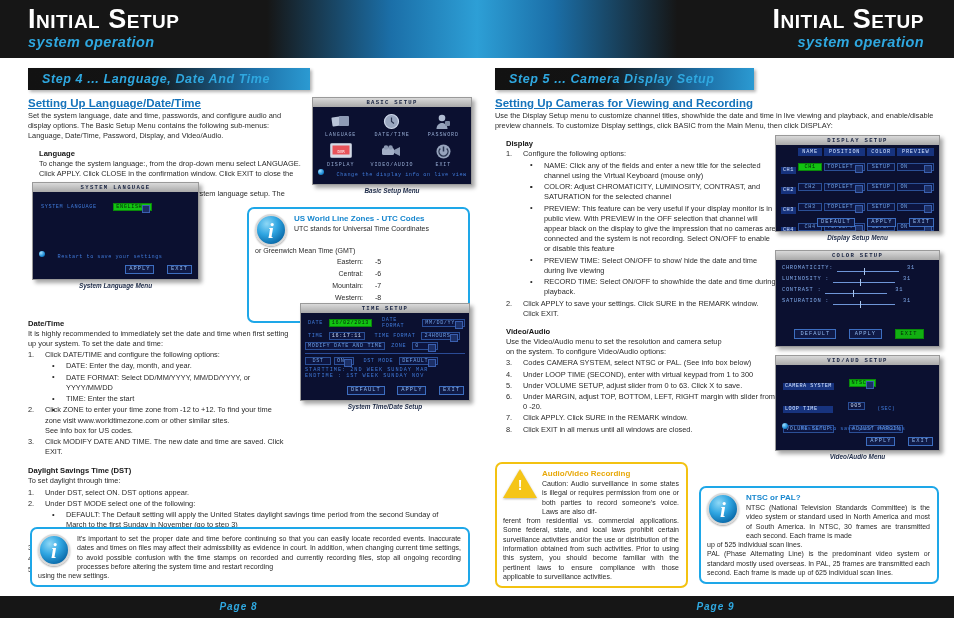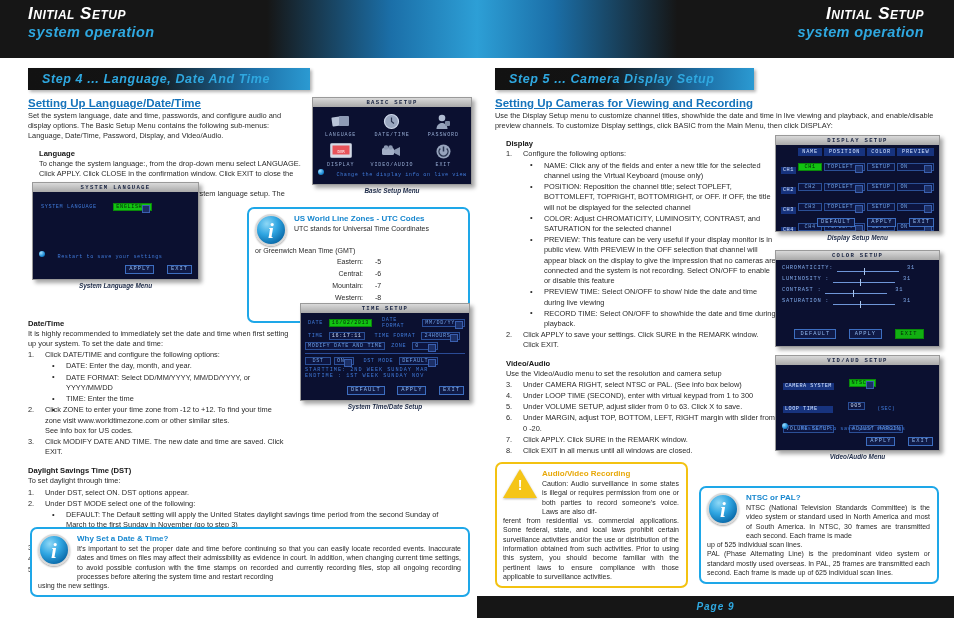--- a/index.html
+++ b/index.html
@@ -21,22 +21,21 @@
     background: linear-gradient(90deg, #161616 0%, #161616 56%, #1b6fa8 82%, #2d9fd6 100%);
   }
   .banner.right {
     background: linear-gradient(90deg, #2d9fd6 0%, #1b6fa8 16%, #161616 42%, #161616 100%);
   }
   .banner-inner { padding: 5px 28px 0 28px; }
   .banner.right .banner-inner { text-align: right; padding-right: 30px; }
   .banner-title {
     color: #ffffff;
     font-weight: bold;
-    font-style: italic;
-    font-size: 17px;
+    font-size: 27px;
     letter-spacing: 0.5px;
     font-variant: small-caps;
     text-transform: capitalize;
     line-height: 1.05;
   }
   .banner-sub {
     color: #2fa8e0;
     font-weight: bold;
     font-style: italic;
     font-size: 14.5px;
@@ -276,21 +275,21 @@
       <div style="height:102px"></div>
 
       <div class="sub-head">Date/Time</div>
       <p class="body" style="width:264px">It is highly recommended to immediately set the date and time when first setting up your system. To set the date and time:</p>
       <ol class="num">
         <li class="body" style="width:264px"><span class="n">1.</span><span>Click DATE/TIME and configure the following options:</span></li>
       </ol>
       <ul class="bul indent2">
         <li style="width:245px"><span class="b">•</span><span>DATE: Enter the day, month, and year.</span></li>
         <li style="width:245px"><span class="b">•</span><span>DATE FORMAT: Select DD/MM/YYYY, MM/DD/YYYY, or YYYY/MM/DD</span></li>
-        <li style="width:245px"><span class="b">•</span><span>TIME: Enter the time</span></li>
+        <li style="width:245px"><span class="b">•</span><span>TIME: Enter the start</span></li>
         <li style="width:245px"><span class="b">•</span></li>
         <li style="width:245px"><span class="b">•</span></li>
       </ul>
       <ol class="num">
         <li class="body" style="width:248px"><span class="n">2.</span><span>Click ZONE to enter your time zone from -12 to +12. To find your time zone visit www.worldtimezone.com or other similar sites.</span></li>
       </ol>
       <div class="plain-sub">See info box for US codes.</div>
       <ol class="num">
         <li class="body" style="width:268px"><span class="n">3.</span><span>Click MODIFY DATE AND TIME. The new date and time are saved. Click EXIT.</span></li>
       </ol>
@@ -463,27 +462,29 @@
       </div>
       <div class="shot-cap">System Time/Date Setup</div>
     </div>
 
     <div class="infobox" style="position:absolute; left:30px; top:527px; width:440px;">
       <div class="ib-row">
         <div class="ib-icon">
           <div class="icon-i">i</div>
         </div>
         <div class="ib-body">
-          <div class="ib-title">Why Set a Date &amp; Time?</div>
           <div class="ib-text">It's important to set the proper date and time before continuing so that you can easily locate recorded events. Inaccurate dates and times on files may affect their admissibility as evidence in court. In addition, when changing current time settings, to avoid possible confusion with the time stamps on recorded and currently recording files, stop all ongoing recording processes before altering the system time and restart recording</div>
         </div>
       </div>
       <div class="ib-after">using the new settings.</div>
     </div>
 
+    <div class="footer">
+      <div class="pg">Page  8</div>
+    </div>
   </div>
 
   <div class="page right">
 
     <div class="banner right">
       <div class="banner-inner">
         <div class="banner-title">Initial Setup</div>
         <div class="banner-sub">system operation</div>
       </div>
     </div>
@@ -495,34 +496,35 @@
     <div class="content">
       <h2 class="section-head">Setting Up Cameras for Viewing and Recording</h2>
       <p class="body" style="width:440px">Use the Display Setup menu to customize channel titles, show/hide the date and time in live viewing and playback, and enable/disable preview channels. To customize Display settings, click BASIC from the Main Menu, then click DISPLAY:</p>
 
       <div class="sub-head indent1" style="margin-top:8px">Display</div>
       <ol class="num indent1">
         <li class="body"><span class="n">1.</span><span>Configure the following options:</span></li>
       </ol>
       <ul class="bul" style="margin-left:33px">
         <li style="width:250px"><span class="b">•</span><span>NAME: Click any of the fields and enter a new title for the selected channel using the Virtual Keyboard (mouse only)</span></li>
-        <li style="width:250px"><span class="b">•</span><span>POSITION: Reposition the channel title; select TOPLEFT, BOTTOMLEFT, TOPRIGHT, BOTTOMRIGHT, or OFF. If OFF, the title will not be displayed for the selected channel</span></li>
+        <li style="width:250px"><span class="b">•</span></li>
         <li style="width:250px"><span class="b">•</span><span>COLOR: Adjust CHROMATICITY, LUMINOSITY, CONTRAST, and SATURATION for the selected channel</span></li>
         <li style="width:250px"><span class="b">•</span><span>PREVIEW: This feature can be very useful if your display monitor is in public view. With PREVIEW in the OFF selection that channel will appear black on the display to give the impression that no cameras are connected and the system is not recording. Select ON/OFF to enable or disable this feature</span></li>
         <li style="width:250px"><span class="b">•</span><span>PREVIEW TIME: Select ON/OFF to show/ hide the date and time during live viewing</span></li>
         <li style="width:250px"><span class="b">•</span><span>RECORD TIME: Select ON/OFF to show/hide the date and time during playback.</span></li>
       </ul>
       <ol class="num indent1">
         <li class="body" style="width:270px"><span class="n">2.</span><span>Click APPLY to save your settings. Click SURE in the REMARK window. Click EXIT.</span></li>
       </ol>
 
       <div class="sub-head indent1" style="margin-top:8px">Video/Audio</div>
       <div class="body indent1">Use the Video/Audio menu to set the resolution and camera setup</div>
+      <div class="body indent1">on the system. To configure Video/Audio options:</div>
       <ol class="num indent1">
-        <li class="body" style="width:272px"><span class="n">3.</span><span>Under CAMERA RIGHT, select NTSC or PAL. (See info box below)</span></li>
+        <li class="body" style="width:272px"><span class="n">3.</span><span>Codes CAMERA SYSTEM, select NTSC or PAL. (See info box below)</span></li>
         <li class="body" style="width:272px"><span class="n">4.</span><span>Under LOOP TIME (SECOND), enter with virtual keypad from 1 to 300</span></li>
         <li class="body" style="width:272px"><span class="n">5.</span><span>Under VOLUME SETUP, adjust slider from 0 to 63. Click X to save.</span></li>
         <li class="body" style="width:272px"><span class="n">6.</span><span>Under MARGIN, adjust TOP, BOTTOM, LEFT, RIGHT margin with slider from 0 -20.</span></li>
         <li class="body" style="width:272px"><span class="n">7.</span><span>Click APPLY. Click SURE in the REMARK window.</span></li>
         <li class="body" style="width:272px"><span class="n">8.</span><span>Click EXIT in all menus until all windows are closed.</span></li>
       </ol>
     </div>
 
     <div class="shot-wrap" style="left:298px; top:135px; width:165px;">
       <div class="shot" style="height:97px;">

